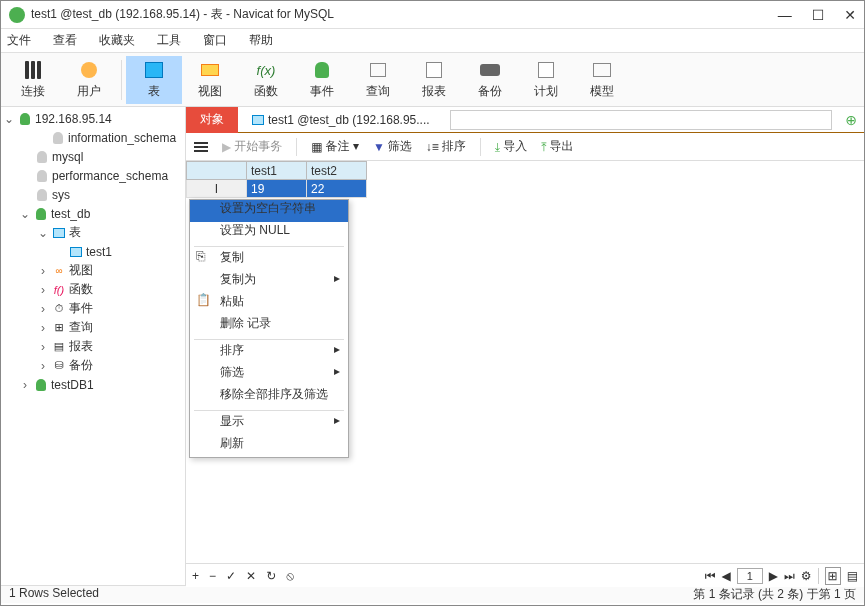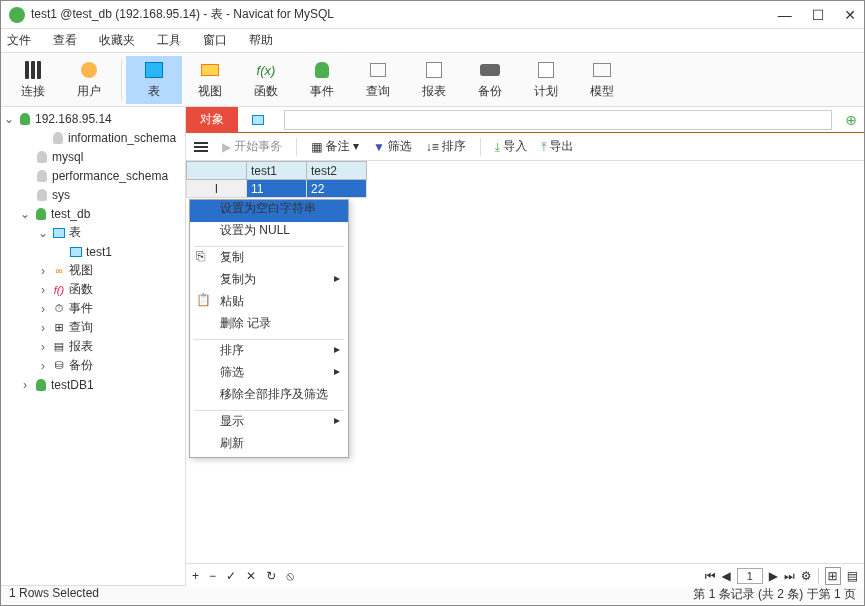--- a/index.html
+++ b/index.html
@@ -254,20 +254,21 @@
 
   <div class="main">
     <div class="tabs">
       <div class="tab active">
           <span>对象</span>
         </div>
       <div class="tab">
           <span class="ticon">
             <div class="ti-tbl"></div>
           </span>
+          <span>test1 @test_db (192.168.95....</span>
         </div>
       <input type="text" style="flex: 1 1 0%; height: 20px; margin: 0px 6px; border: 1px solid rgb(204, 204, 204); padding: 0px 4px;">
       <div class="newtab">⊕</div>
     </div>
     <div class="subtoolbar">
       <div class="hamburger">
           <i></i>
           <i></i>
           <i></i>
         </div>
@@ -301,21 +302,21 @@
     <div class="gridwrap">
       <table class="grid">
         <tbody>
             <tr>
           <th class="row-indicator"></th>
           <th>test1</th>
           <th>test2</th>
         </tr>
         <tr class="selected">
           <td class="row-indicator" style="background:#f0f0f0;color:#333">I</td>
-          <td>11</td>
+          <td>19</td>
           <td>22</td>
         </tr>
       </tbody>
         </table>
     </div>
   </div>
 </div>
 
 <div class="context-menu">
   <div class="mi highlighted">

